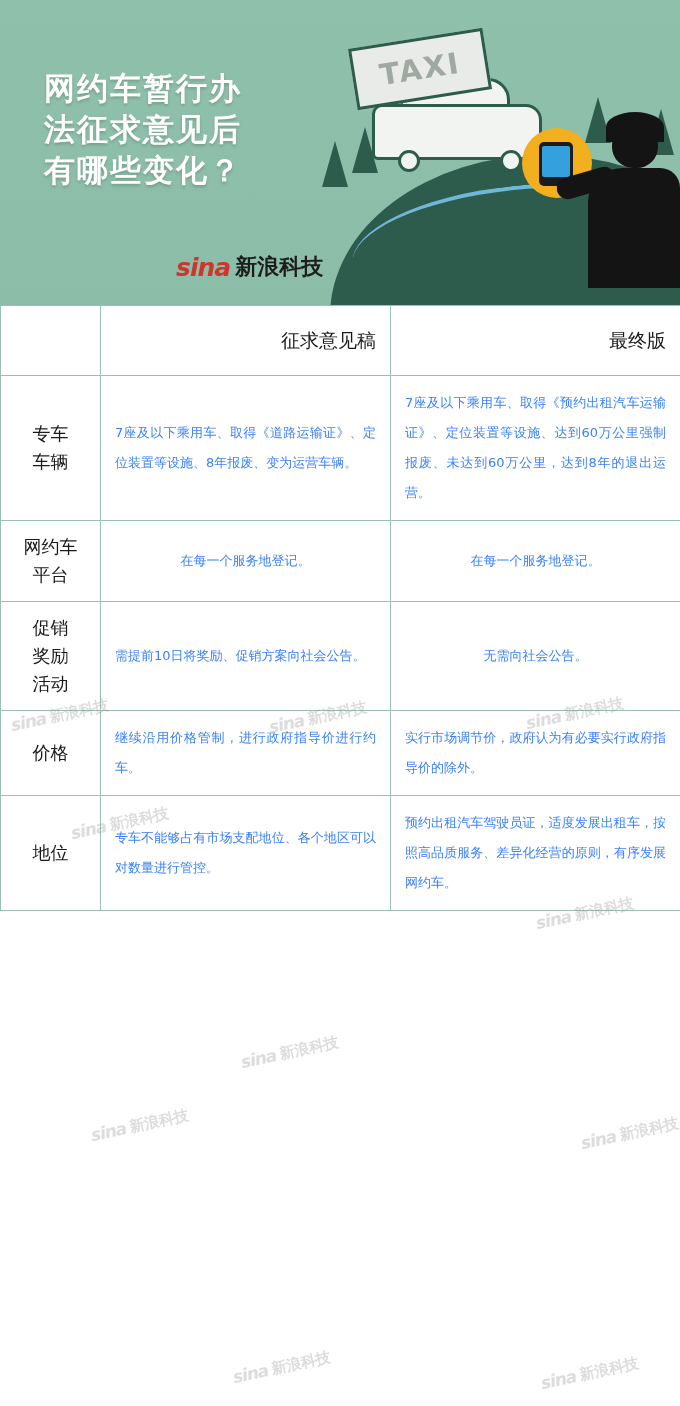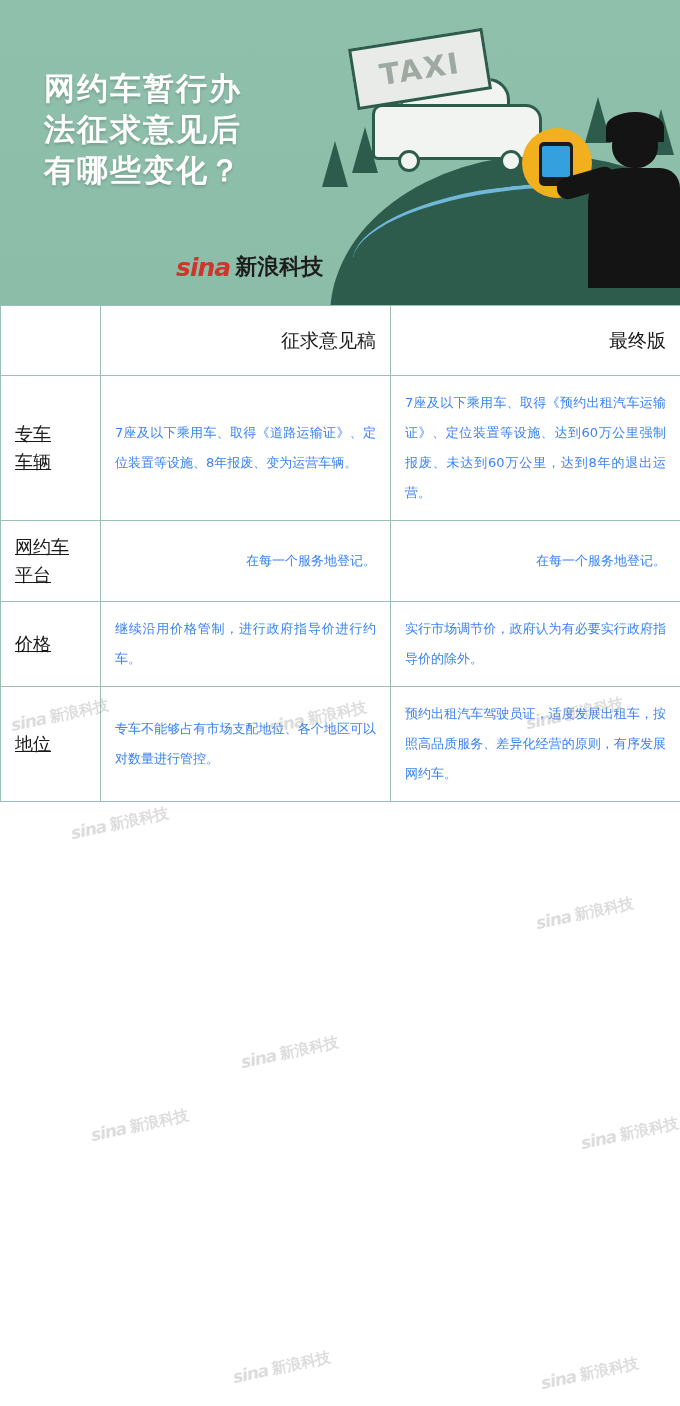--- a/index.html
+++ b/index.html
@@ -237,35 +237,34 @@
   .hd-cell {
     height: 70px;
     text-align: right;
     font-size: 19px;
     color: #1a1a1a;
     font-weight: normal;
   }
   .hd-blank { border-top: 1px solid #9bbfb1; }
 
   .rowlabel {
-    text-align: left;
+    text-align: center;
     font-size: 18px;
     line-height: 28px;
     color: #1a1a1a;
-    text-decoration: underline;
   }
   .cell {
     font-size: 13px;
     line-height: 30px;
     color: #3b82f6;
     text-align: justify;
     text-justify: inter-ideograph;
   }
   .cell.center-one {
-    text-align: right;
+    text-align: center;
   }
 
   
   .wm {
     position: absolute;
     z-index: 20;
     pointer-events: none;
     display: flex;
     align-items: center;
     gap: 4px;
@@ -359,20 +358,29 @@
 
       <tr>
         <td class="rowlabel">
           <div>网约车</div>
           <div>平台</div>
         </td>
         <td class="cell center-one">在每一个服务地登记。</td>
         <td class="cell center-one">在每一个服务地登记。</td>
       </tr>
 
+      <tr>
+        <td class="rowlabel">
+          <div>促销</div>
+          <div>奖励</div>
+          <div>活动</div>
+        </td>
+        <td class="cell">需提前10日将奖励、促销方案向社会公告。</td>
+        <td class="cell center-one">无需向社会公告。</td>
+      </tr>
 
       <tr>
         <td class="rowlabel">
           <div>价格</div>
         </td>
         <td class="cell">继续沿用价格管制，进行政府指导价进行约车。</td>
         <td class="cell">实行市场调节价，政府认为有必要实行政府指导价的除外。</td>
       </tr>
 
 

